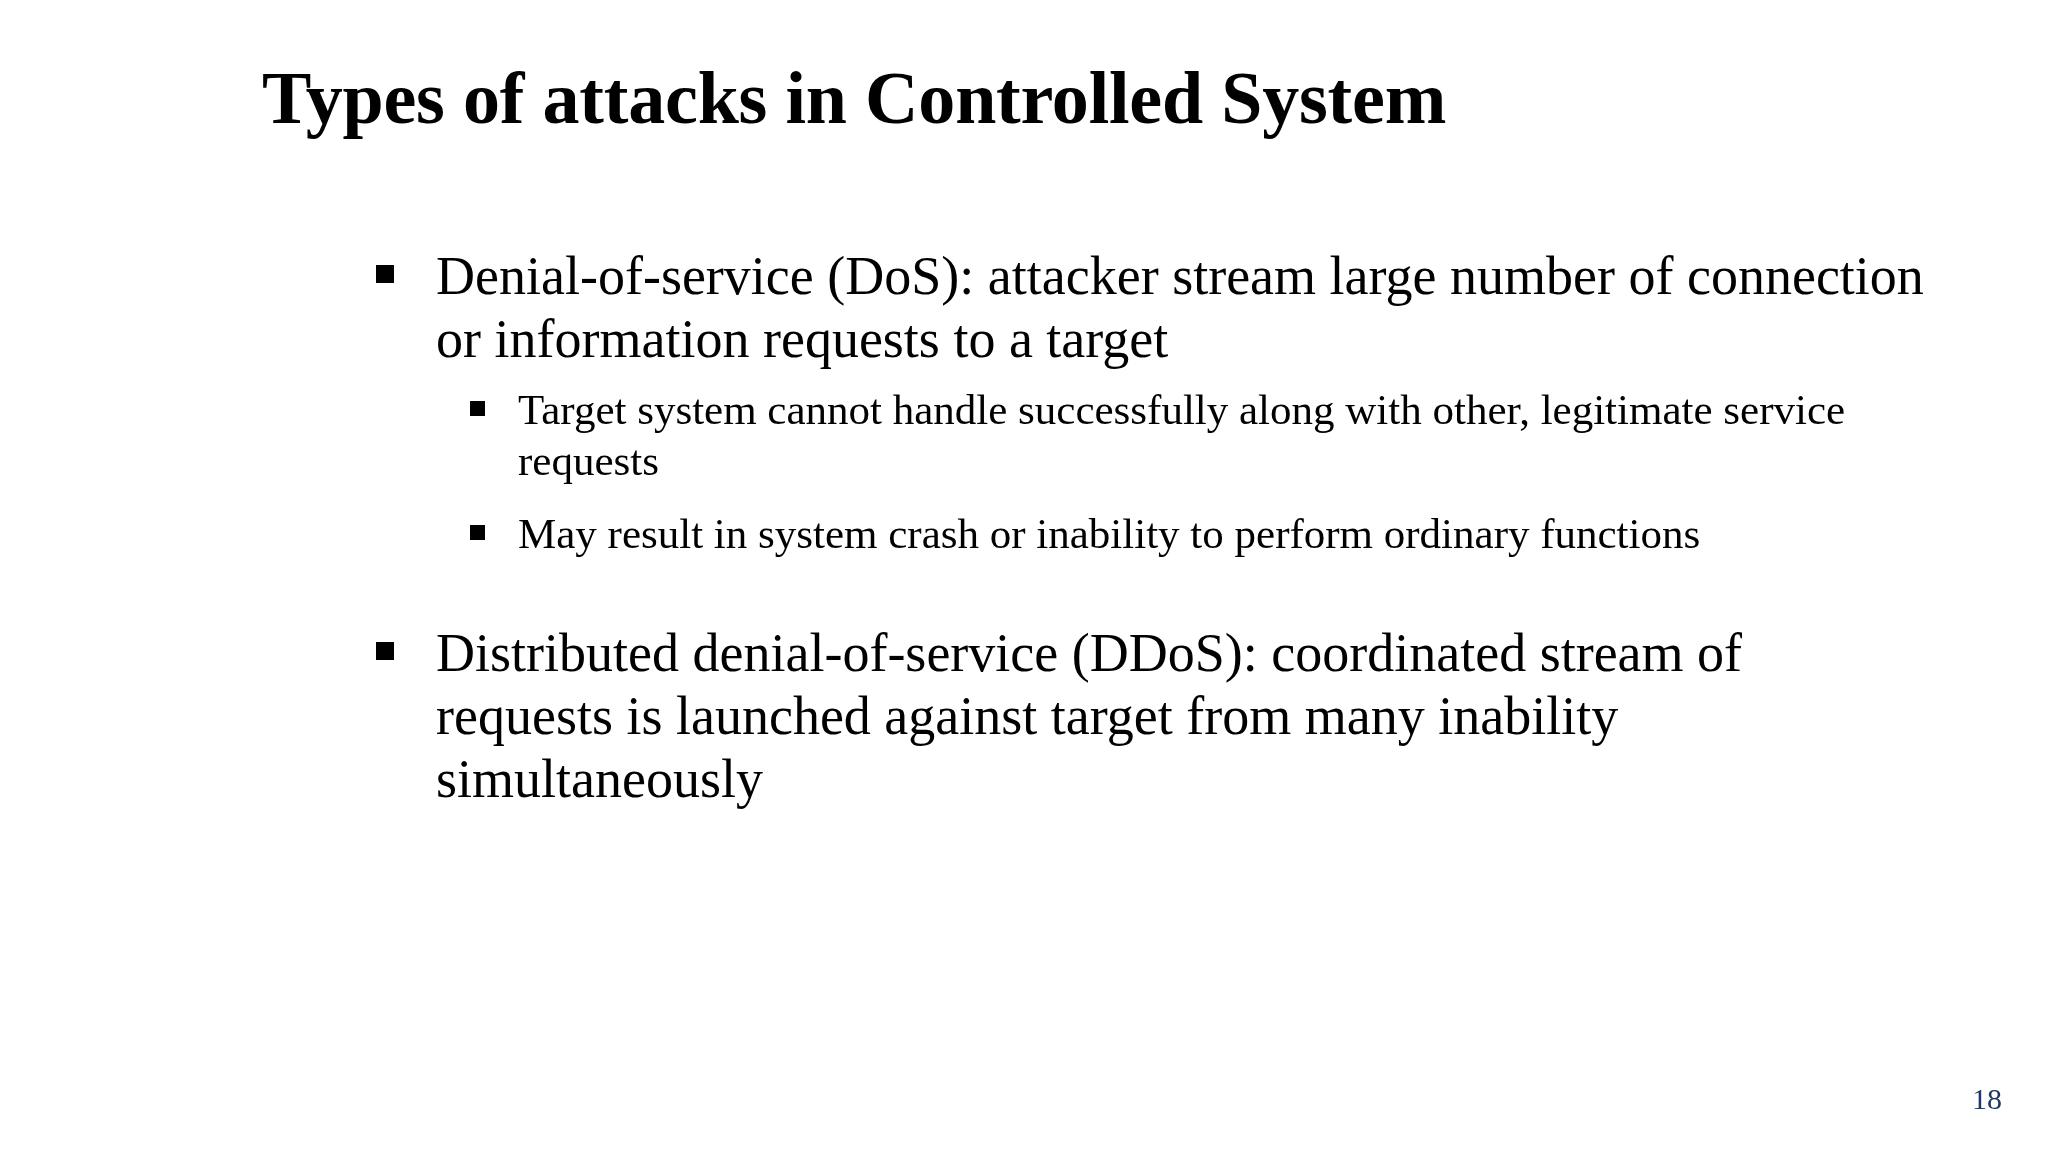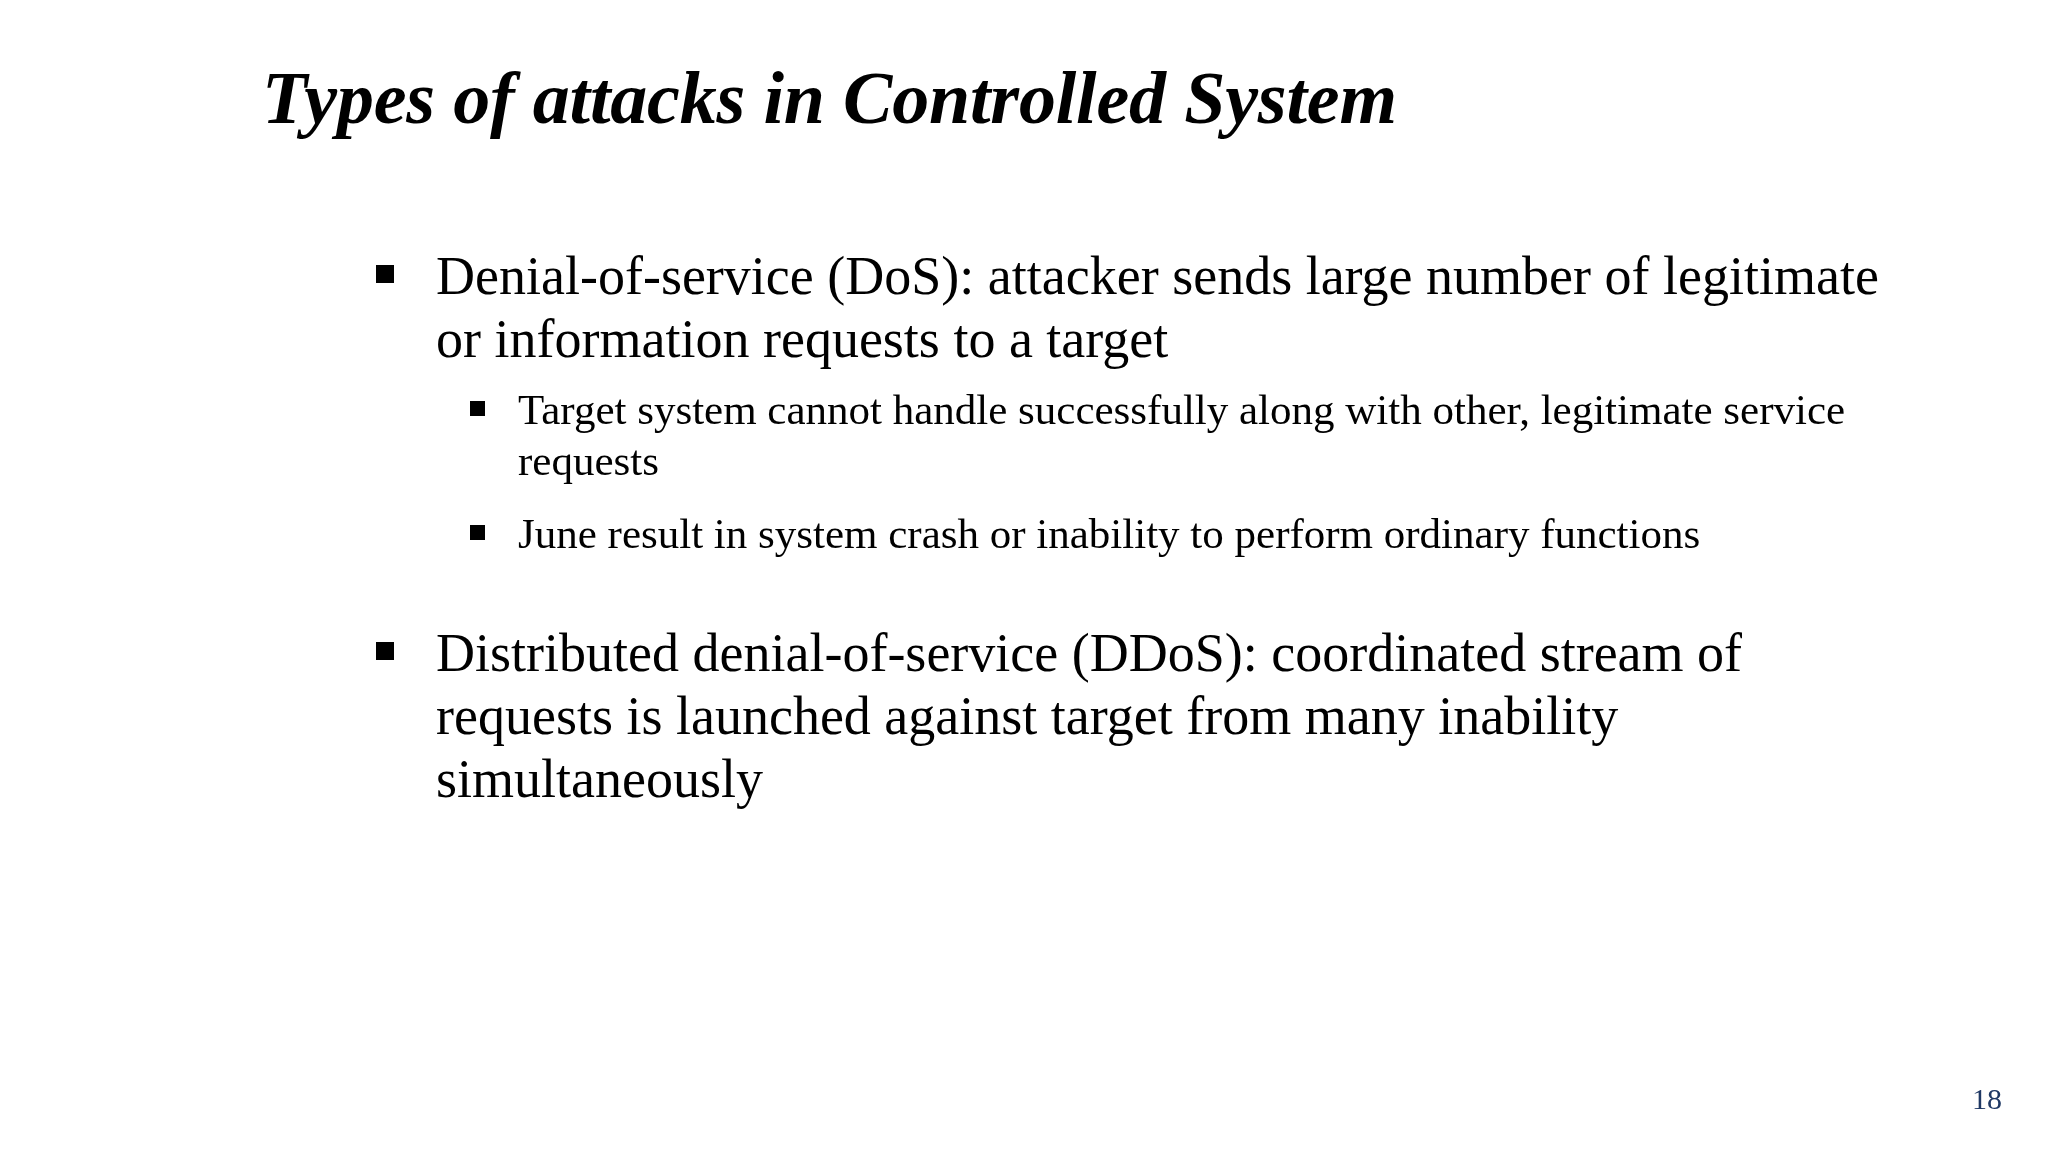--- a/index.html
+++ b/index.html
@@ -22,21 +22,20 @@
     position: absolute;
     left: 262px;
     top: 58px;
     width: 1560px;
     font-size: 74px;
     font-weight: bold;
     line-height: 1.1;
     color: #000000;
     letter-spacing: -0.2px;
     white-space: nowrap;
-    font-style: italic;
   }
   .body-area {
     position: absolute;
     left: 370px;
     top: 245px;
     width: 1560px;
   }
   .bullet-l1 {
     position: relative;
     display: block;
@@ -96,31 +95,31 @@
 <body>
 
 <div class="slide">
 
   <div class="slide-title">Types of attacks in Controlled System</div>
 
   <div class="body-area">
 
     <div class="bullet-l1">
       <span class="marker"></span>
-      <span>Denial-of-service (DoS): attacker sends large  number of legitimate or information requests to a target</span>
+      <span>Denial-of-service (DoS): attacker stream large  number of connection or information requests to a target</span>
     </div>
 
     <div class="sub-list">
       <div class="bullet-l2">
         <span class="marker"></span>
         <span>Target system cannot handle successfully along with other, legitimate service requests</span>
       </div>
       <div class="bullet-l2">
         <span class="marker"></span>
-        <span>June result in system crash or inability to perform ordinary functions</span>
+        <span>May result in system crash or inability to perform ordinary functions</span>
       </div>
     </div>
 
     <div class="spacer-gap"></div>
 
     <div class="bullet-l1">
       <span class="marker"></span>
       <span>Distributed denial-of-service (DDoS):  coordinated stream of requests is launched against target from many inability  simultaneously</span>
     </div>
 

